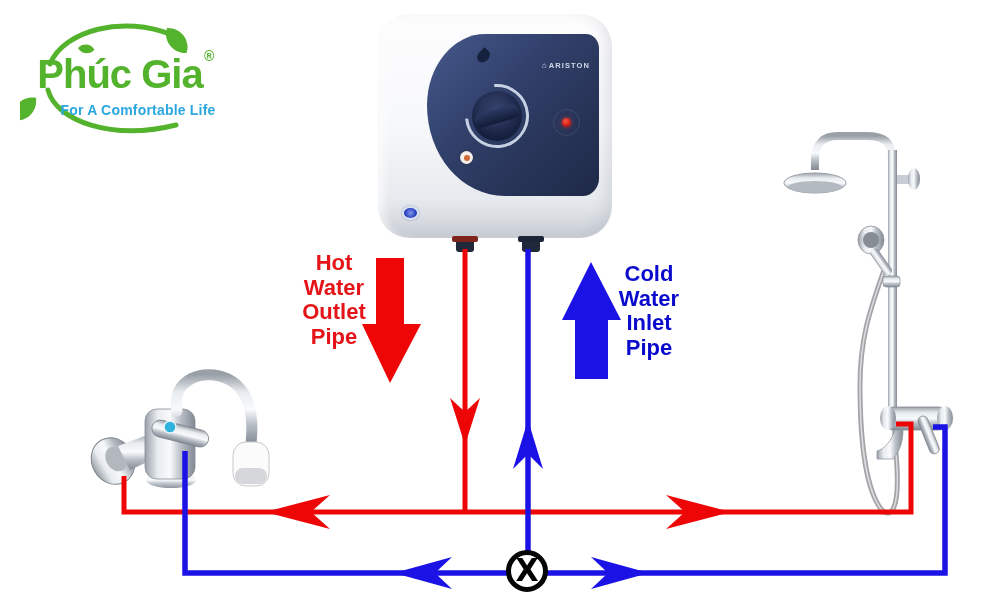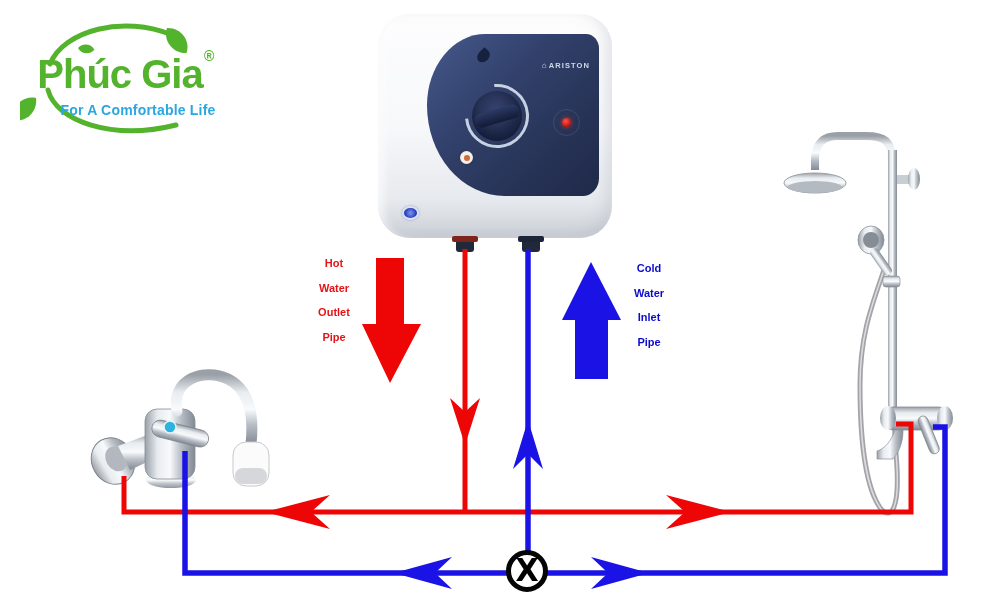--- a/index.html
+++ b/index.html
@@ -77,24 +77,24 @@
   .fitting-cold .cap{background:#1c2438;}
   
   .layer{position:absolute;inset:0;width:990px;height:597px;}
   .p-hot{stroke:var(--hot-pipe);fill:none;stroke-width:5;}
   .p-cold{stroke:var(--cold-pipe);fill:none;stroke-width:5.5;}
   .a-hot{fill:var(--hot-pipe);stroke:none;}
   .a-cold{fill:var(--cold-pipe);stroke:none;}
   
   .pipe-label{
     position:absolute;width:82px;text-align:center;white-space:pre-line;
-    font-size:11px;line-height:24.5px;font-weight:bold;
+    font-size:22px;line-height:24.5px;font-weight:bold;
   }
   .label-hot{left:293px;top:251px;color:var(--hot-label);}
-  .label-cold{left:608px;top:256px;color:var(--cold-label);text-align:center;}
+  .label-cold{left:608px;top:262px;color:var(--cold-label);text-align:center;}
   
   .valve{
     position:absolute;left:506px;top:550px;width:42px;height:42px;border-radius:50%;
     border:5px solid #050505;background:#fff;display:flex;align-items:center;justify-content:center;
   }
   .valve span{
     font-family:"DejaVu Sans",sans-serif;font-size:30px;font-weight:bold;color:#000;
     line-height:30px;transform:scaleY(1.05);
   }
 </style>

